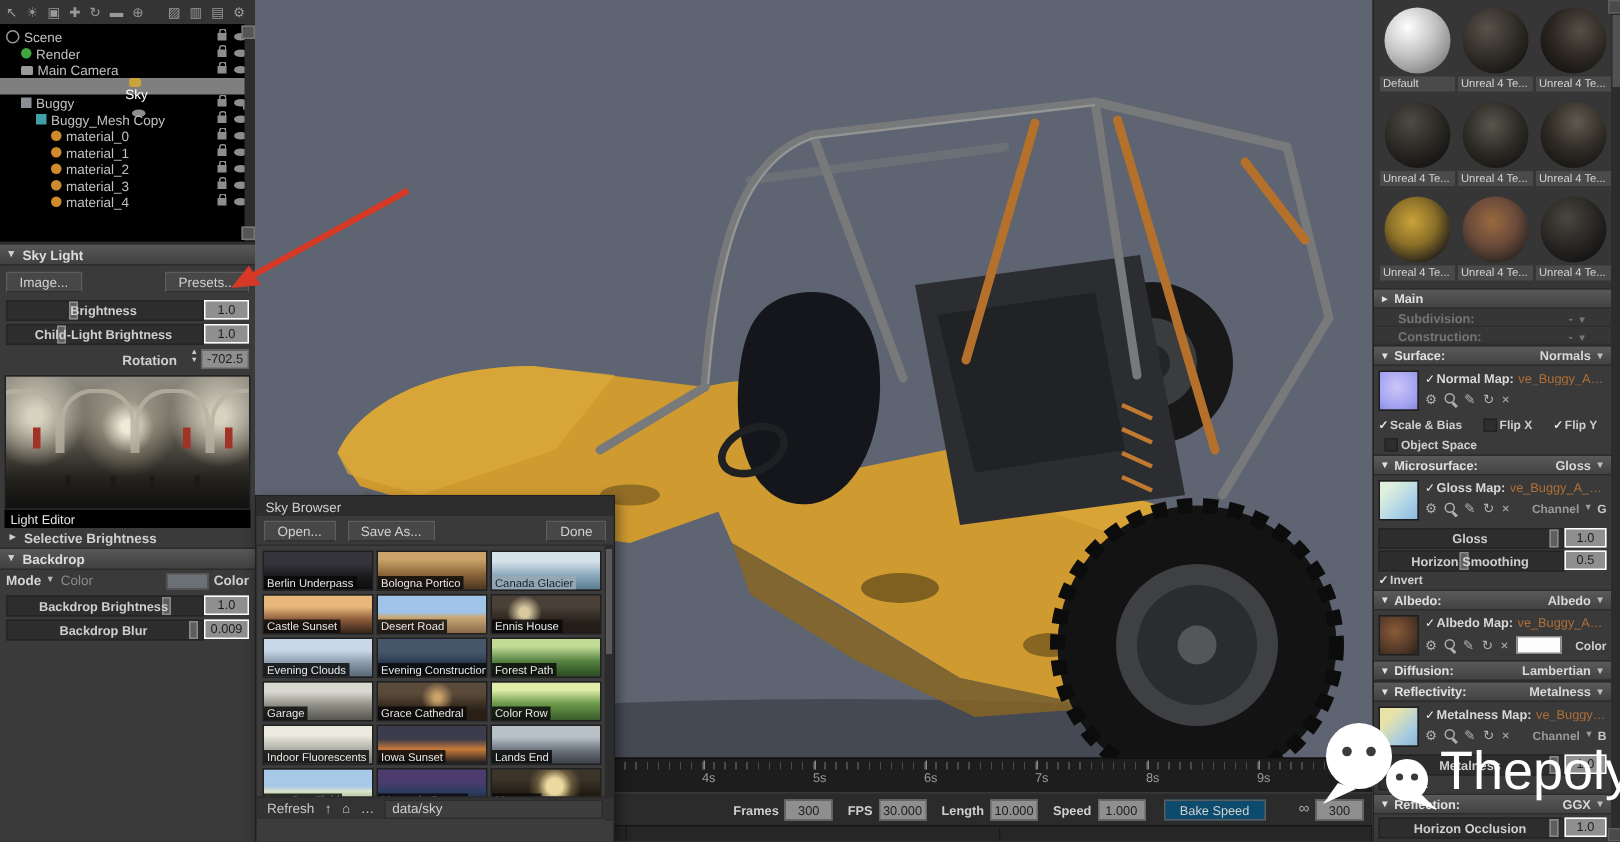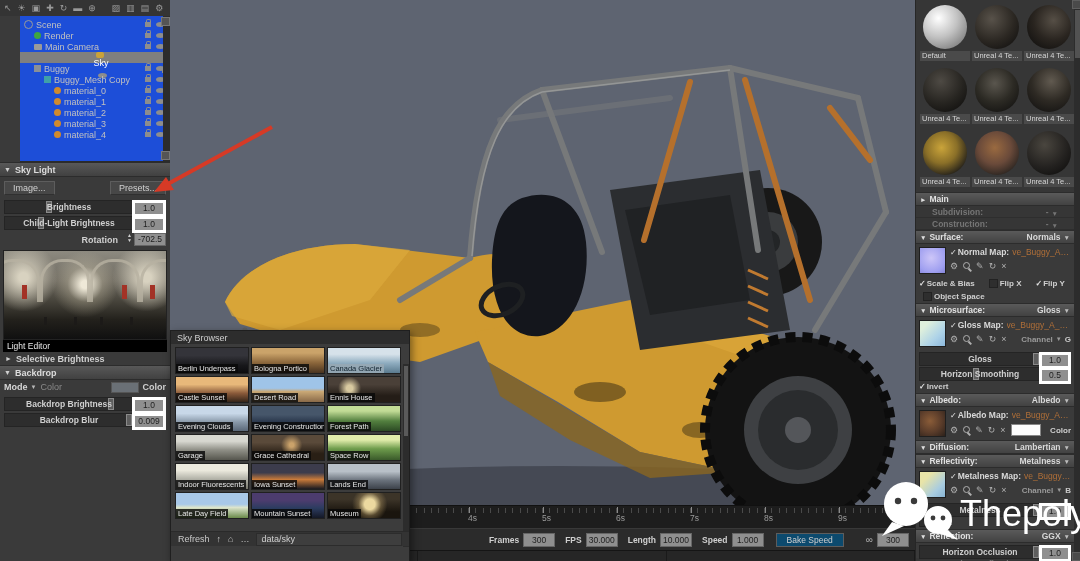--- a/index.html
+++ b/index.html
@@ -4,21 +4,21 @@
 <style>
   html,body{margin:0;padding:0;background:#222;}
   #app{position:relative;width:1080px;height:561px;overflow:hidden;
        font-family:"Liberation Sans",sans-serif;font-size:9px;color:#b8b8b8;
        background:#3a3a3a;-webkit-font-smoothing:antialiased;}
 
   
   #leftcol{position:absolute;left:0;top:0;width:170px;height:561px;background:#3a3a3a;border-right:1px solid #2a2a2a;}
   #toolbar{height:16px;display:flex;align-items:center;gap:6px;padding:0 4px;background:#343434;}
   .tbi{color:#9a9a9a;font-size:9px;line-height:10px;}
-  #tree{position:relative;height:142px;background:#1d4ed8;border-bottom:1px solid #2b2b2b;padding-top:3px;margin-left:20px;}
+  #tree{position:relative;height:142px;background:#000000;border-bottom:1px solid #2b2b2b;padding-top:3px;}
   .trow{display:flex;align-items:center;height:11px;font-size:9px;color:#c0c0c0;padding-right:2px;}
   .trow.selected{background:#7f7f7f;color:#ffffff;flex-direction:column;}
   .ticon{display:inline-block;margin-right:3px;flex:none;}
   .ti-scene{width:7px;height:7px;border:1px solid #9a9a9a;border-radius:50%;background:transparent;}
   .ti-render{width:7px;height:7px;background:#3fa53f;border-radius:50%;}
   .ti-camera{width:8px;height:6px;background:#9a9a9a;border-radius:1px;}
   .ti-sky{width:8px;height:6px;background:#c9a23a;border-radius:2px;}
   .ti-object{width:7px;height:7px;background:#8a8f96;}
   .ti-mesh{width:7px;height:7px;background:#3fa0a8;}
   .ti-material{width:7px;height:7px;background:#d08a2e;border-radius:50%;}
@@ -32,21 +32,21 @@
         padding:0 4px;font-weight:bold;font-size:9px;color:#dcdcdc;border-top:1px solid #2c2c2c;border-bottom:1px solid #2c2c2c;}
   .phdr .tri{margin-right:4px;font-size:7px;color:#cfcfcf;}
   .btnrow{display:flex;justify-content:space-between;padding:4px 4px 2px 4px;}
   .btn{background:#474747;border:1px solid #5d5d5d;border-bottom-color:#303030;color:#d0d0d0;
        font-size:9px;padding:1px 8px;border-radius:1px;}
   .srow{position:relative;height:13px;margin:3px 4px 0 4px;}
   .strack{position:absolute;left:0;top:0;width:130px;height:12px;background:#2d2d2d;border:1px solid #242424;}
   .slabel{position:absolute;left:0;top:2px;width:130px;text-align:center;color:#cfcfcf;font-weight:bold;font-size:8.5px;}
   .shandle{position:absolute;top:1px;width:4px;height:10px;background:#5e5e5e;border:1px solid #8a8a8a;}
   .sval{position:absolute;right:0;top:0;width:28px;height:11px;background:#8f8f8f;color:#1e1e1e;
-        border:3px solid #ffffff;text-align:center;font-size:8.5px;line-height:11px;}
+        border:1px solid #ffffff;text-align:center;font-size:8.5px;line-height:11px;}
   #rotrow{position:relative;height:13px;margin:4px 4px 2px 4px;text-align:right;}
   #rotrow .rlabel{position:absolute;right:48px;top:2px;color:#cfcfcf;font-weight:bold;}
   .stepper{position:absolute;right:34px;top:0;display:flex;flex-direction:column;line-height:5px;font-size:5px;color:#cfcfcf;}
   #rotval{position:absolute;right:0;top:0;width:30px;height:11px;background:#8f8f8f;color:#1e1e1e;border:1px solid #666;
           text-align:center;font-size:8.5px;line-height:11px;}
   #hdripreview{position:relative;margin:4px 3px 0 3px;width:162px;height:88px;overflow:hidden;border:1px solid #222;
      background:
        radial-gradient(circle at 50% 38%, #efe9d8 4%, rgba(240,230,200,.25) 18%, transparent 34%),
        radial-gradient(circle at 12% 30%, #d8d2c0 3%, transparent 22%),
        radial-gradient(circle at 88% 30%, #d8d2c0 3%, transparent 22%),
@@ -437,20 +437,25 @@
         <span class="cell"></span>
         <span class="cell"></span>
       </div>
     </div>
   </div>
 
   <div id="skybrowser">
     <div id="sb-title">
       <span>Sky Browser</span>
     </div>
+    <div id="sb-btns">
+      <button class="btn">Open...</button>
+      <button class="btn">Save As...</button>
+      <button class="btn done">Done</button>
+    </div>
     <div id="sb-grid">
       <div class="thumb" style="background:linear-gradient(#34343a 30%,#17171a 70%,#0c0c0e)">
           <span class="thumb-label">Berlin Underpass</span>
         </div>
       <div class="thumb" style="background:linear-gradient(#caa36a 20%,#8a653a 60%,#4a3420)">
           <span class="thumb-label">Bologna Portico</span>
         </div>
       <div class="thumb" style="background:linear-gradient(#d6e2ea 25%,#8fadc0 60%,#5a7a8e)">
           <span class="thumb-label sel">Canada Glacier</span>
         </div>
@@ -472,21 +477,21 @@
       <div class="thumb" style="background:linear-gradient(#c2dc96 20%,#53803f 60%,#2c4a24)">
           <span class="thumb-label">Forest Path</span>
         </div>
       <div class="thumb" style="background:linear-gradient(#d8d8d0 25%,#8f8f86 60%,#56564e)">
           <span class="thumb-label">Garage</span>
         </div>
       <div class="thumb" style="background:radial-gradient(circle at 55% 40%,#caa26a 5%,transparent 25%),linear-gradient(#5a4a3a 30%,#291f15 75%)">
           <span class="thumb-label">Grace Cathedral</span>
         </div>
       <div class="thumb" style="background:linear-gradient(#e0ecaa 20%,#6e9c4c 55%,#3a5a2a)">
-          <span class="thumb-label">Space Row</span>
+          <span class="thumb-label">Color Row</span>
         </div>
       <div class="thumb" style="background:linear-gradient(#eceade 25%,#b2b2a8 60%,#76766c)">
           <span class="thumb-label">Indoor Fluorescents</span>
         </div>
       <div class="thumb" style="background:linear-gradient(#3c3c4c 35%,#c87a3a 62%,#1a1a20)">
           <span class="thumb-label">Iowa Sunset</span>
         </div>
       <div class="thumb" style="background:linear-gradient(#b8c0c8 30%,#6a727c 65%,#3c424a)">
           <span class="thumb-label">Lands End</span>
         </div>

